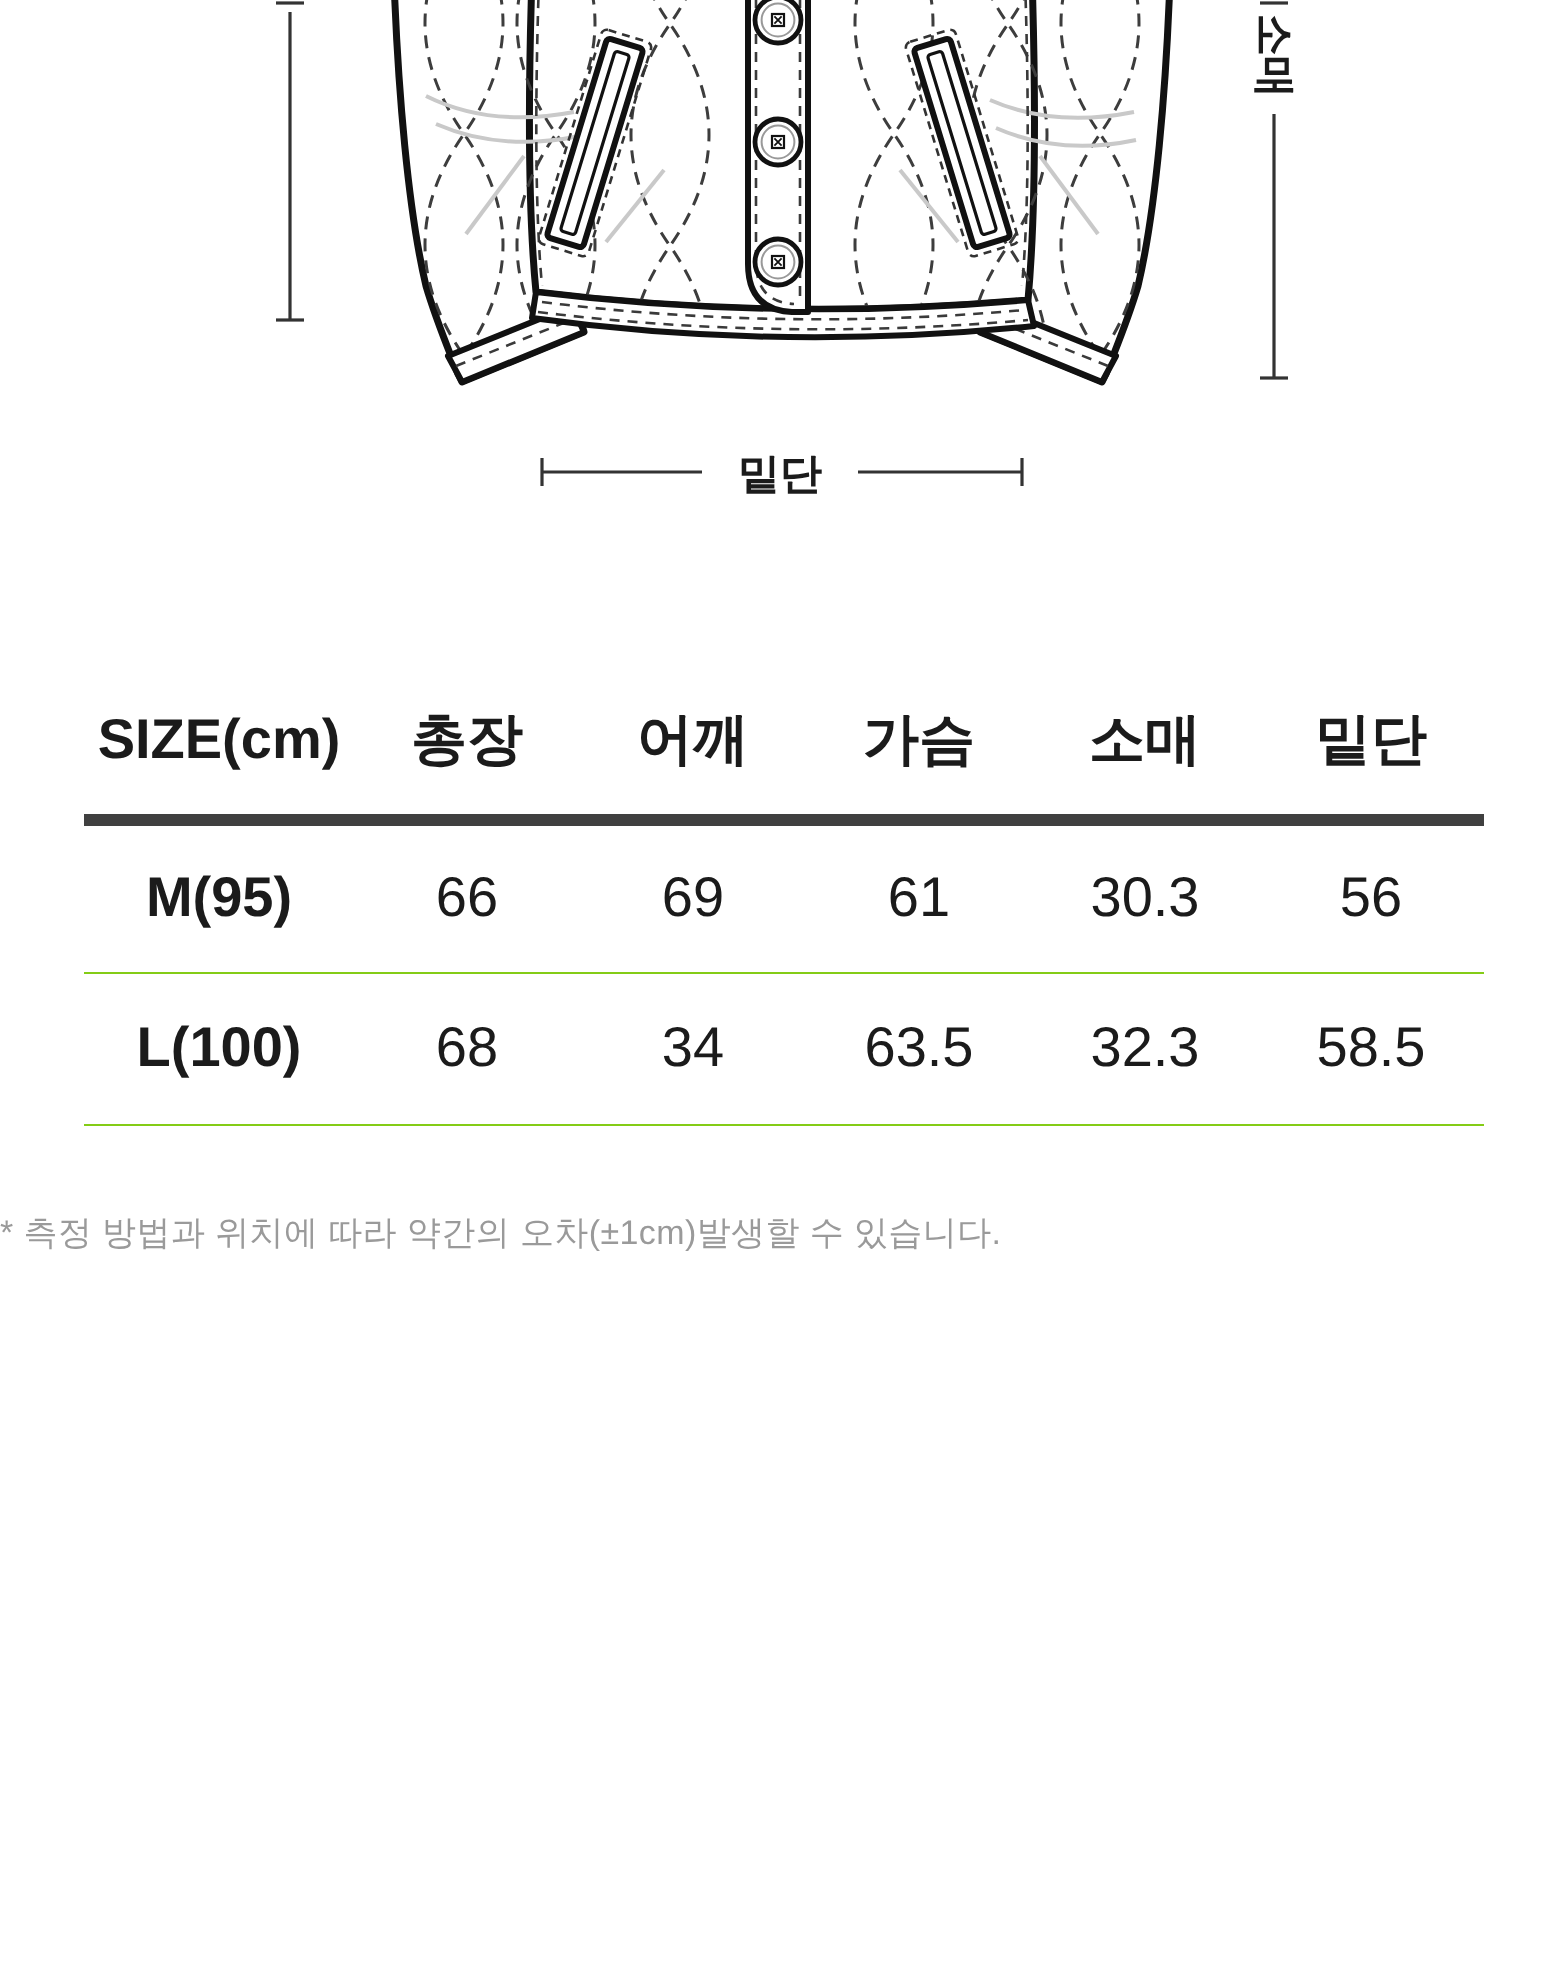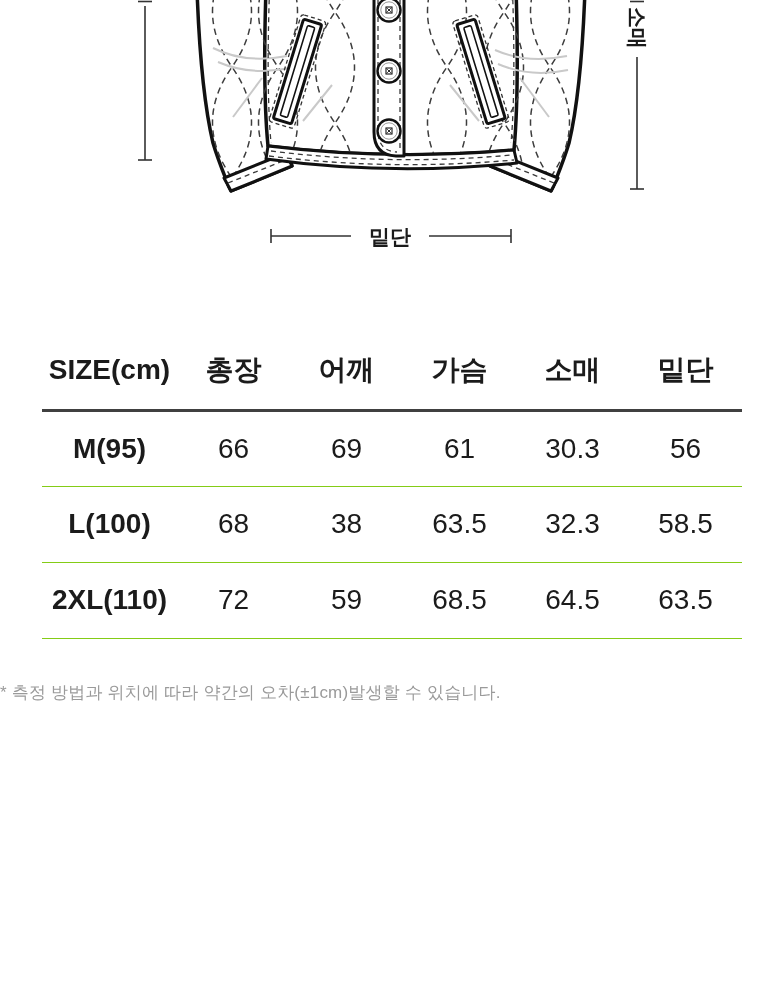--- a/index.html
+++ b/index.html
@@ -16,21 +16,21 @@
     width:700px; margin:0 0 0 42px;
     border-collapse:collapse; table-layout:fixed;
   }
   .size-table th, .size-table td {
     text-align:center; vertical-align:middle;
     font-size:28px; color:#1b1b1b;
     padding:0; overflow:hidden; white-space:nowrap;
   }
   .size-table thead th {
     height:78px; font-weight:bold;
-    border-bottom:3px solid #404040;
+    border-bottom:6px solid #404040;
   }
   .size-table tbody td { height:76px; border-bottom:1px solid #84cc16; }
   .size-table td.size-cell { font-weight:bold; }
 
   .footnote {
     margin-top:42px; text-align:left;
     font-size:17px; color:#9a9a9a; letter-spacing:0.2px;
   }
 
   .mline   { stroke:#333; stroke-width:1.6; fill:none; }
@@ -187,29 +187,21 @@
       <td class="size-cell">M(95)</td>
       <td>66</td>
       <td>69</td>
       <td>61</td>
       <td>30.3</td>
       <td>56</td>
     </tr>
     <tr>
       <td class="size-cell">L(100)</td>
       <td>68</td>
-      <td>38</td>
+      <td>34</td>
       <td>63.5</td>
       <td>32.3</td>
       <td>58.5</td>
     </tr>
-    <tr>
-      <td class="size-cell">2XL(110)</td>
-      <td>72</td>
-      <td>59</td>
-      <td>68.5</td>
-      <td>64.5</td>
-      <td>63.5</td>
-    </tr>
   </tbody>
 </table>
 
 <div class="footnote">* 측정 방법과 위치에 따라 약간의 오차(±1cm)발생할 수 있습니다.</div>
 
 </body></html>

